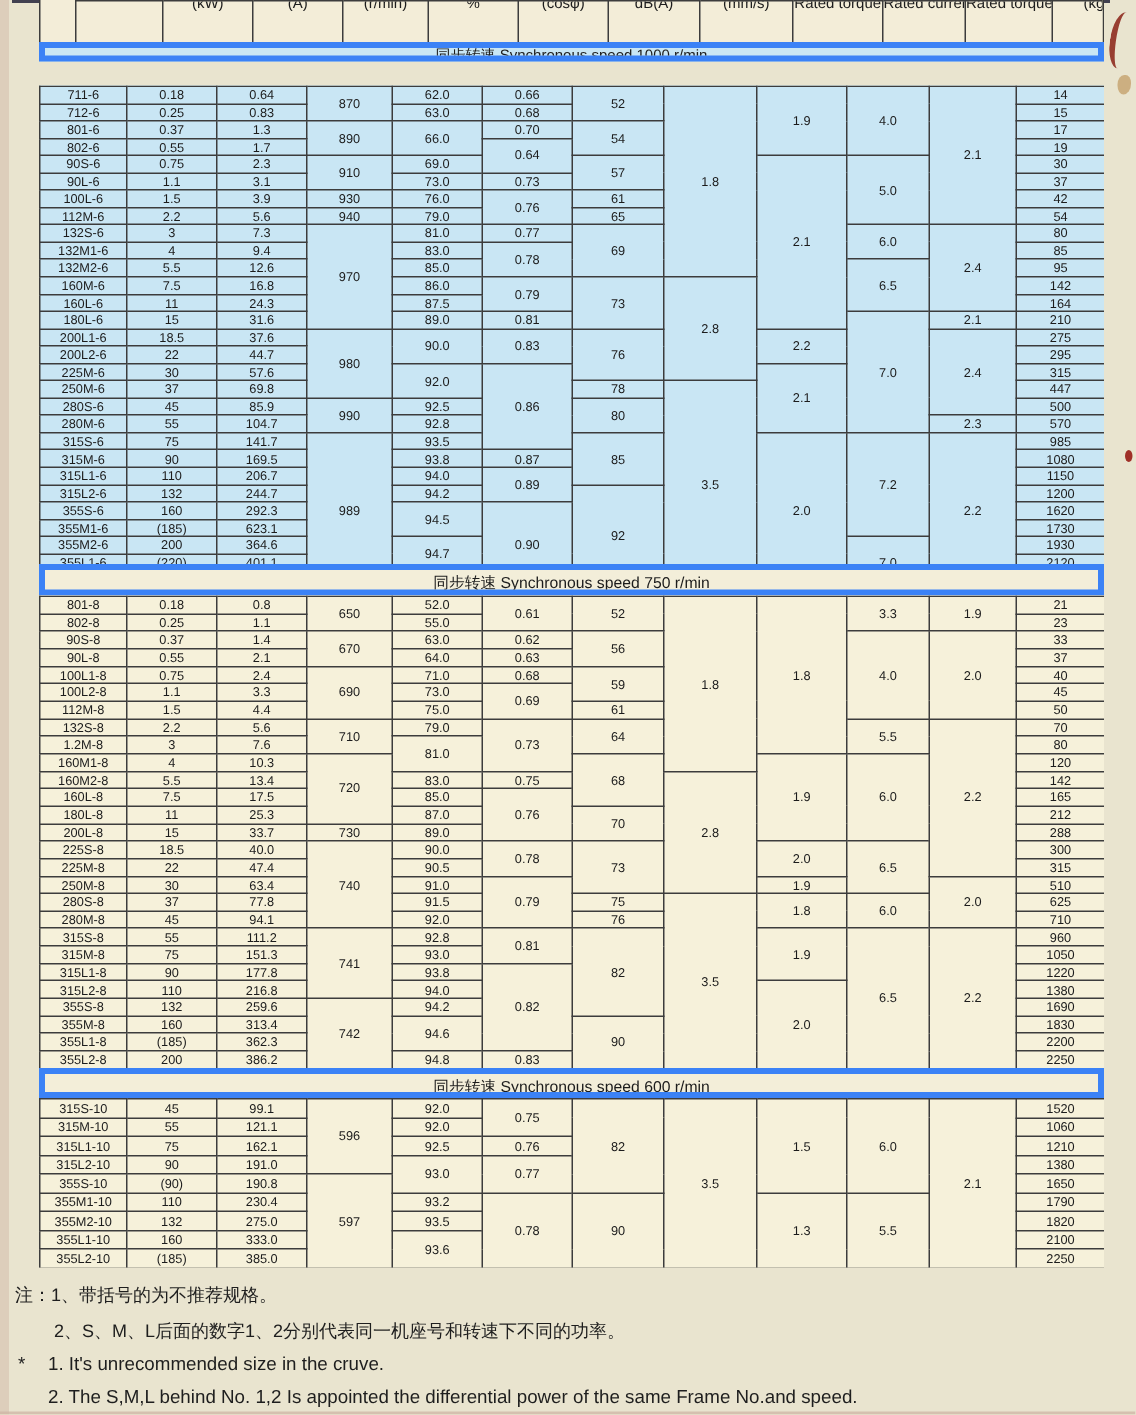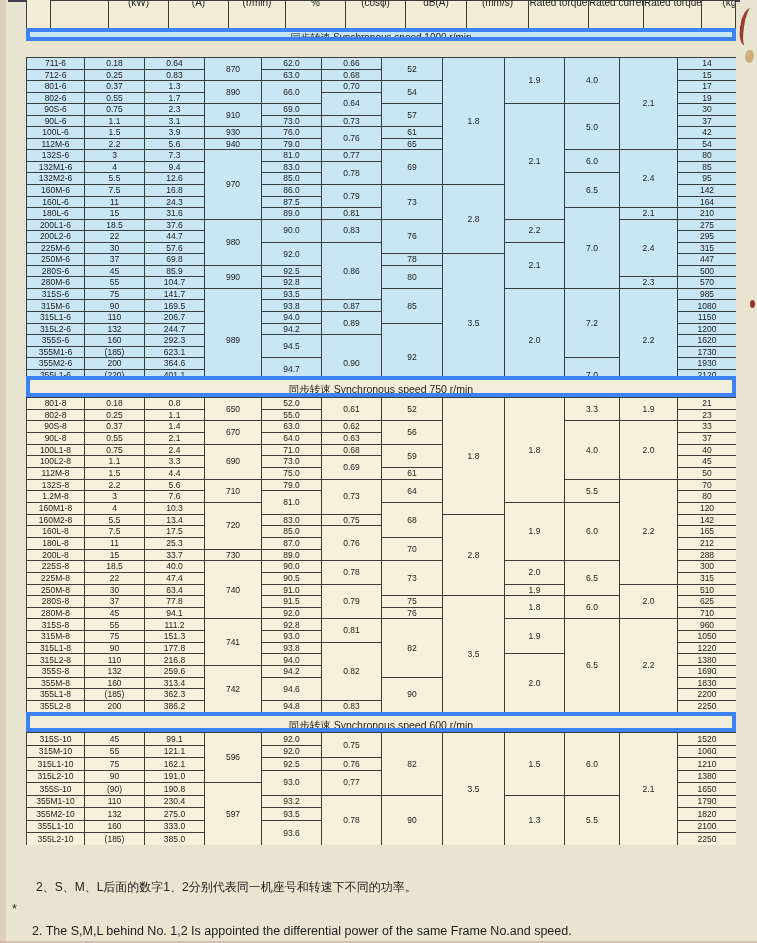--- a/index.html
+++ b/index.html
@@ -757,18 +757,20 @@
               <td>385.0</td>
               <td>2250</td>
             </tr>
           </tbody>
       </table>
     </div>
 
   </div>
 
   <div class="notes">
+    <div class="note-line n1">注：1、带括号的为不推荐规格。</div>
     <div class="note-line n2">2、S、M、L后面的数字1、2分别代表同一机座号和转速下不同的功率。</div>
     <div class="note-line n3m">*</div>
+    <div class="note-line n3">1. It's unrecommended size in the cruve.</div>
     <div class="note-line n4">2. The S,M,L behind No. 1,2 Is appointed the differential power of the same Frame No.and speed.</div>
   </div>
 
 </div>
 
 </body></html>

